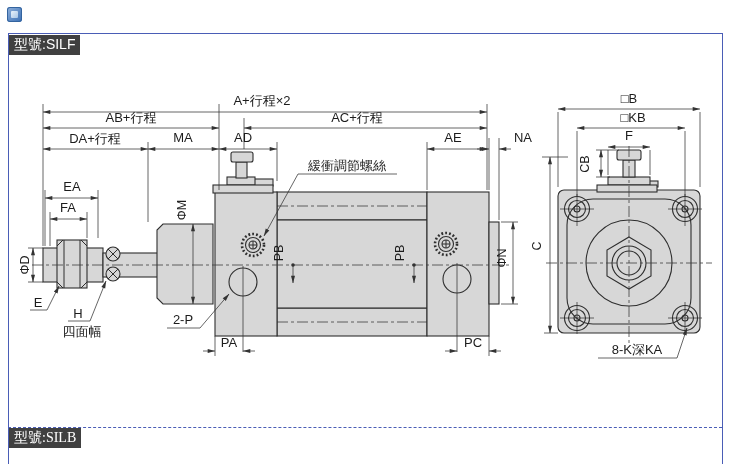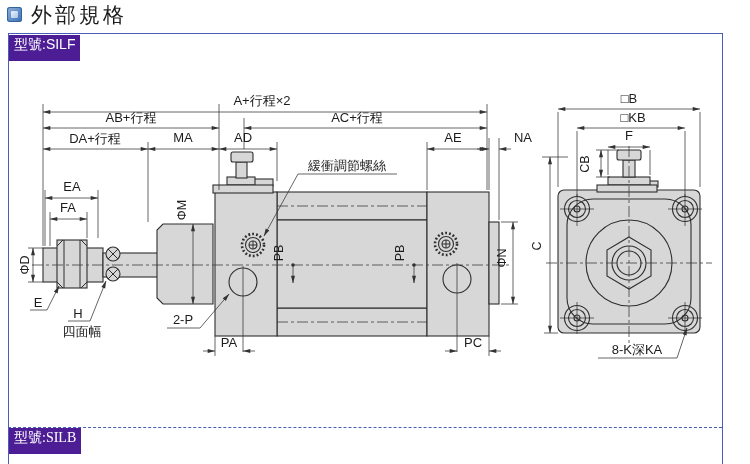--- a/index.html
+++ b/index.html
@@ -9,22 +9,22 @@
         background:linear-gradient(135deg,#8fb0da 0%,#3a6fb5 100%);
         box-shadow:inset 0 0 0 1px #34649f;}
   .title-icon .inner{position:absolute;left:4px;top:4px;width:7px;height:7px;border-radius:1px;
         background:linear-gradient(135deg,#e8f1fa,#a9c6e6);}
   .page-title{position:absolute;left:31px;top:1px;margin:0;font-size:21px;font-weight:500;
         color:#1b1b1b;letter-spacing:3px;}
   .frame{position:absolute;left:8px;top:33px;width:713px;height:440px;
         border:1px solid #4a5db6;}
   .divider-dashed{position:absolute;left:8px;top:427px;width:714px;height:0;
         border-top:1px dashed #4a5db6;}
-  .model-badge{position:absolute;left:9px;background:#4c1d95;color:#ffffff;
-        font-size:14px;line-height:19px;padding:0 5px;height:26px;white-space:nowrap;}
+  .model-badge{position:absolute;left:9px;background:#404040;color:#ffffff;
+        font-size:14px;line-height:19px;padding:0 5px;height:20px;white-space:nowrap;}
   .badge-silf{top:35px;}
   .badge-silb{top:428px;font-family:Liberation Serif, serif;}
   svg{position:absolute;left:0;top:0;}
   .o{stroke:#2e2e2e;stroke-width:1.1;fill:#d7d7d7;}
   .ln{stroke:#2e2e2e;stroke-width:1;fill:none;}
   .fn{fill:none;stroke:#2e2e2e;stroke-width:1.1;}
   .d{stroke:#333;stroke-width:.75;fill:none;}
   .cl{stroke:#3c3c3c;stroke-width:.8;fill:none;stroke-dasharray:11 3 3 3;}
   .ser{stroke:#2e2e2e;stroke-width:2.6;fill:#d7d7d7;stroke-dasharray:1.8 2.1;}
   .t{font:13px "Liberation Sans",sans-serif;fill:#1c1c1c;text-anchor:middle;}
@@ -34,21 +34,20 @@
 <body>
 
 <div class="page">
 
   <div class="frame"></div>
   <div class="divider-dashed"></div>
 
   <span class="title-icon">
       <span class="inner"></span>
     </span>
-  <h1 class="page-title">外部規格</h1>
 
   <div class="model-badge badge-silf">型號:SILF</div>
   <div class="model-badge badge-silb">型號:SILB</div>
 
   <svg width="750" height="464" viewBox="0 0 750 464">
     <defs>
       <marker id="arr" viewBox="0 0 10 6" refX="9.5" refY="3" markerWidth="11" markerHeight="6.5" orient="auto-start-reverse">
         <path d="M0.5,0.5 L10,3 L0.5,5.5 Z" fill="#333"></path>
       </marker>
     </defs>

